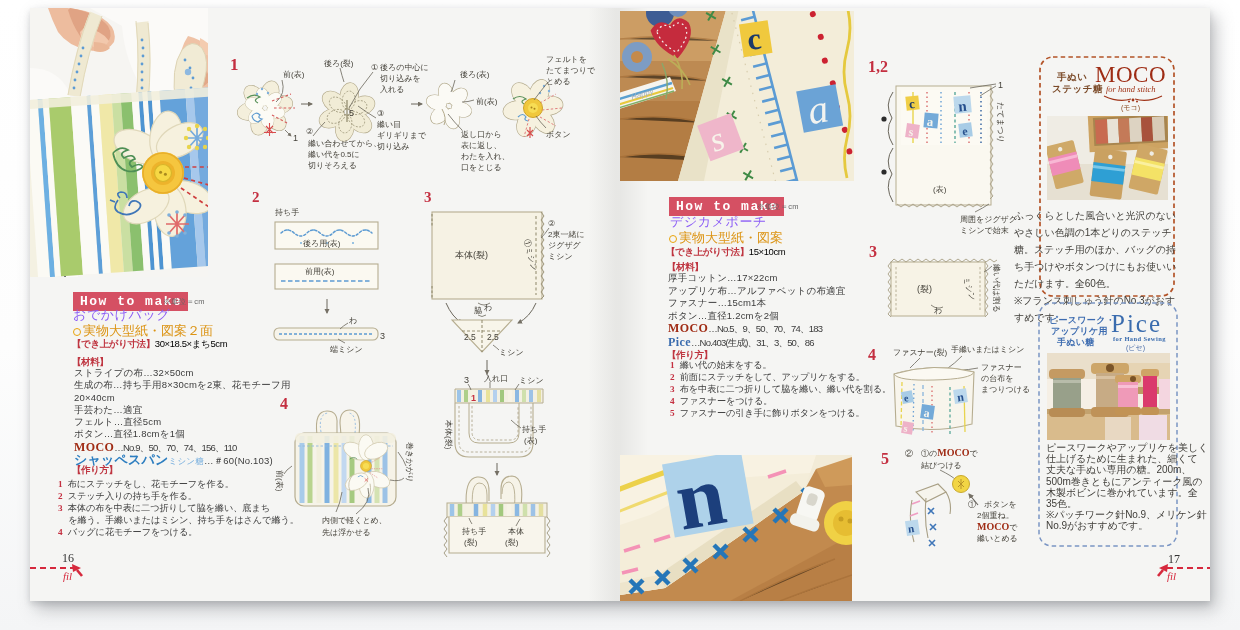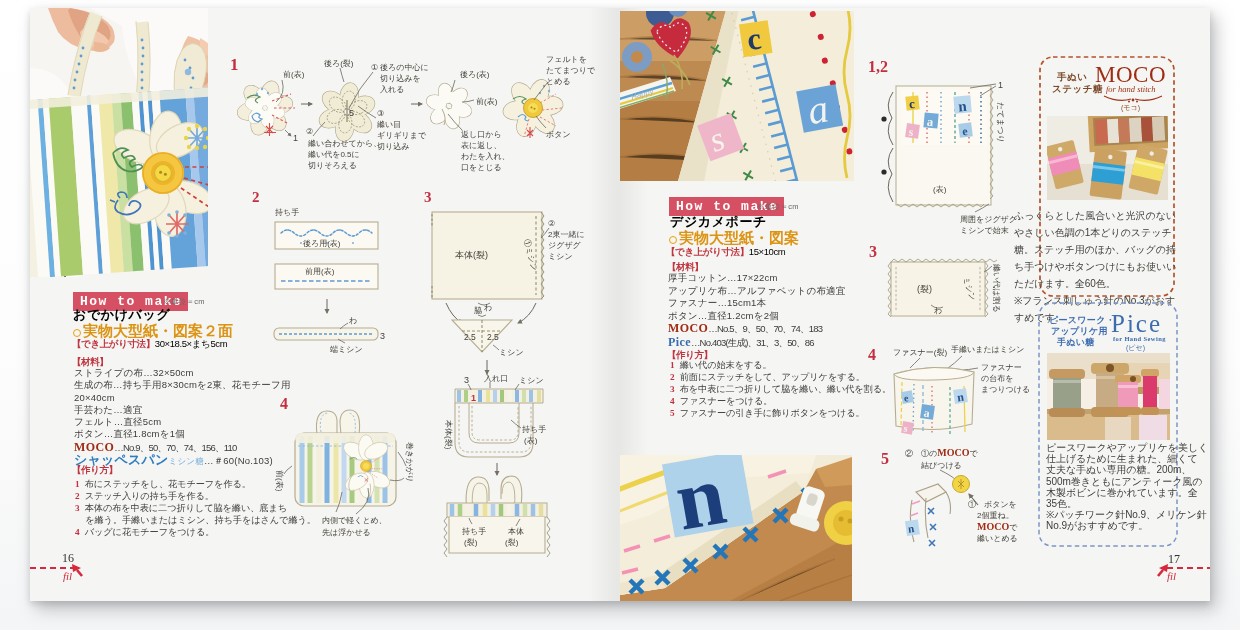--- a/index.html
+++ b/index.html
@@ -7,22 +7,22 @@
  font-family:"Liberation Sans",sans-serif}
 .page{position:absolute;left:30px;top:8px;width:1180px;height:593px;background:#f5f5f3;
  box-shadow:6px 8px 16px rgba(96,100,106,.38), 0 3px 6px rgba(96,100,106,.22)}
 .gutter{position:absolute;left:588px;top:8px;width:60px;height:593px;
  background:linear-gradient(90deg,rgba(0,0,0,0) 0%,rgba(110,110,105,.10) 46%,rgba(110,110,105,.10) 54%,rgba(0,0,0,0) 100%)}
 .abs{position:absolute;white-space:nowrap}
 .jt{font-size:9.5px;color:#3c3c3c;letter-spacing:.2px}
 .step{font-size:9.2px;color:#3c3c3c;letter-spacing:-.1px}
 .htm{background:#d55063;color:#fff;font-family:"Liberation Mono",monospace;
  font-size:13px;font-weight:bold;letter-spacing:1.5px;padding:2px 6px 2px 7px}
-.ttl{font-size:13px;font-weight:bold;color:#000000;letter-spacing:.6px}
-.org{font-size:15px;font-weight:bold;color:#dc9414;letter-spacing:0}
+.ttl{font-size:13px;font-weight:normal;color:#8b5cf6;letter-spacing:.6px}
+.org{font-size:13px;font-weight:normal;color:#dc9414;letter-spacing:0}
 .brk{font-size:9.5px;letter-spacing:-.4px}
 .brk b{color:#bf3540;font-weight:bold}
 .num{font-family:"Liberation Serif",serif;color:#c42f40;font-weight:bold}
 .moco{font-family:"Liberation Serif",serif;color:#a02c15;font-weight:bold;letter-spacing:.4px}
 .pice{font-family:"Liberation Serif",serif;color:#3a6cae;font-weight:bold;letter-spacing:.4px}
 svg{position:absolute;overflow:visible}
 svg{font-family:"Liberation Sans",sans-serif}
 </style></head>
 <body>
 <div class="page"></div>
@@ -38,21 +38,21 @@
 ストライプの布…32×50cm<br>
 生成の布…持ち手用8×30cmを2東、花モチーフ用<br>
 20×40cm<br>
 手芸わた…適宜<br>
 フェルト…直径5cm<br>
 ボタン…直径1.8cmを1個<br>
 <span class="moco" style="font-size:12px">MOCO</span><span style="letter-spacing:-.8px">…No.9、50、70、74、156、110</span><br>
 <span style="color:#2d7ec0;font-weight:bold;font-size:13px">シャッペスパン</span><span style="color:#76aede;font-size:8.5px">ミシン糖</span>…＃60(No.103)
 </div>
 <div class="abs brk" style="left:72px;top:464px"><b>【作り方】</b></div>
-<div class="abs" style="left:75px;top:478px;line-height:12.1px;font-size:9.2px;color:#3c3c3c">
+<div class="abs" style="left:58px;top:478px;line-height:12.1px;font-size:9.2px;color:#3c3c3c">
 <span class="num">1</span>&nbsp;&nbsp;<span class="step">布にステッチをし、花モチーフを作る。</span><br>
 <span class="num">2</span>&nbsp;&nbsp;<span class="step">ステッチ入りの持ち手を作る。</span><br>
 <span class="num">3</span>&nbsp;&nbsp;<span class="step">本体の布を中表に二つ折りして脇を縧い、底まち</span><br>
 <span style="visibility:hidden">3</span>&nbsp;&nbsp;<span class="step">を縧う。手縧いまたはミシン、持ち手をはさんで縧う。</span><br>
 <span class="num">4</span>&nbsp;&nbsp;<span class="step">バッグに花モチーフをつける。</span>
 </div>
 
 <div class="abs" style="left:62px;top:551px;font-family:Liberation Serif, serif;font-size:12px;color:#333">16</div>
 <svg style="left:30px;top:563px" width="56" height="16" viewBox="0 0 56 16">
  <line x1="0" y1="5" x2="43" y2="5" stroke="#d6293d" stroke-width="2.2" stroke-dasharray="6 4"></line>

